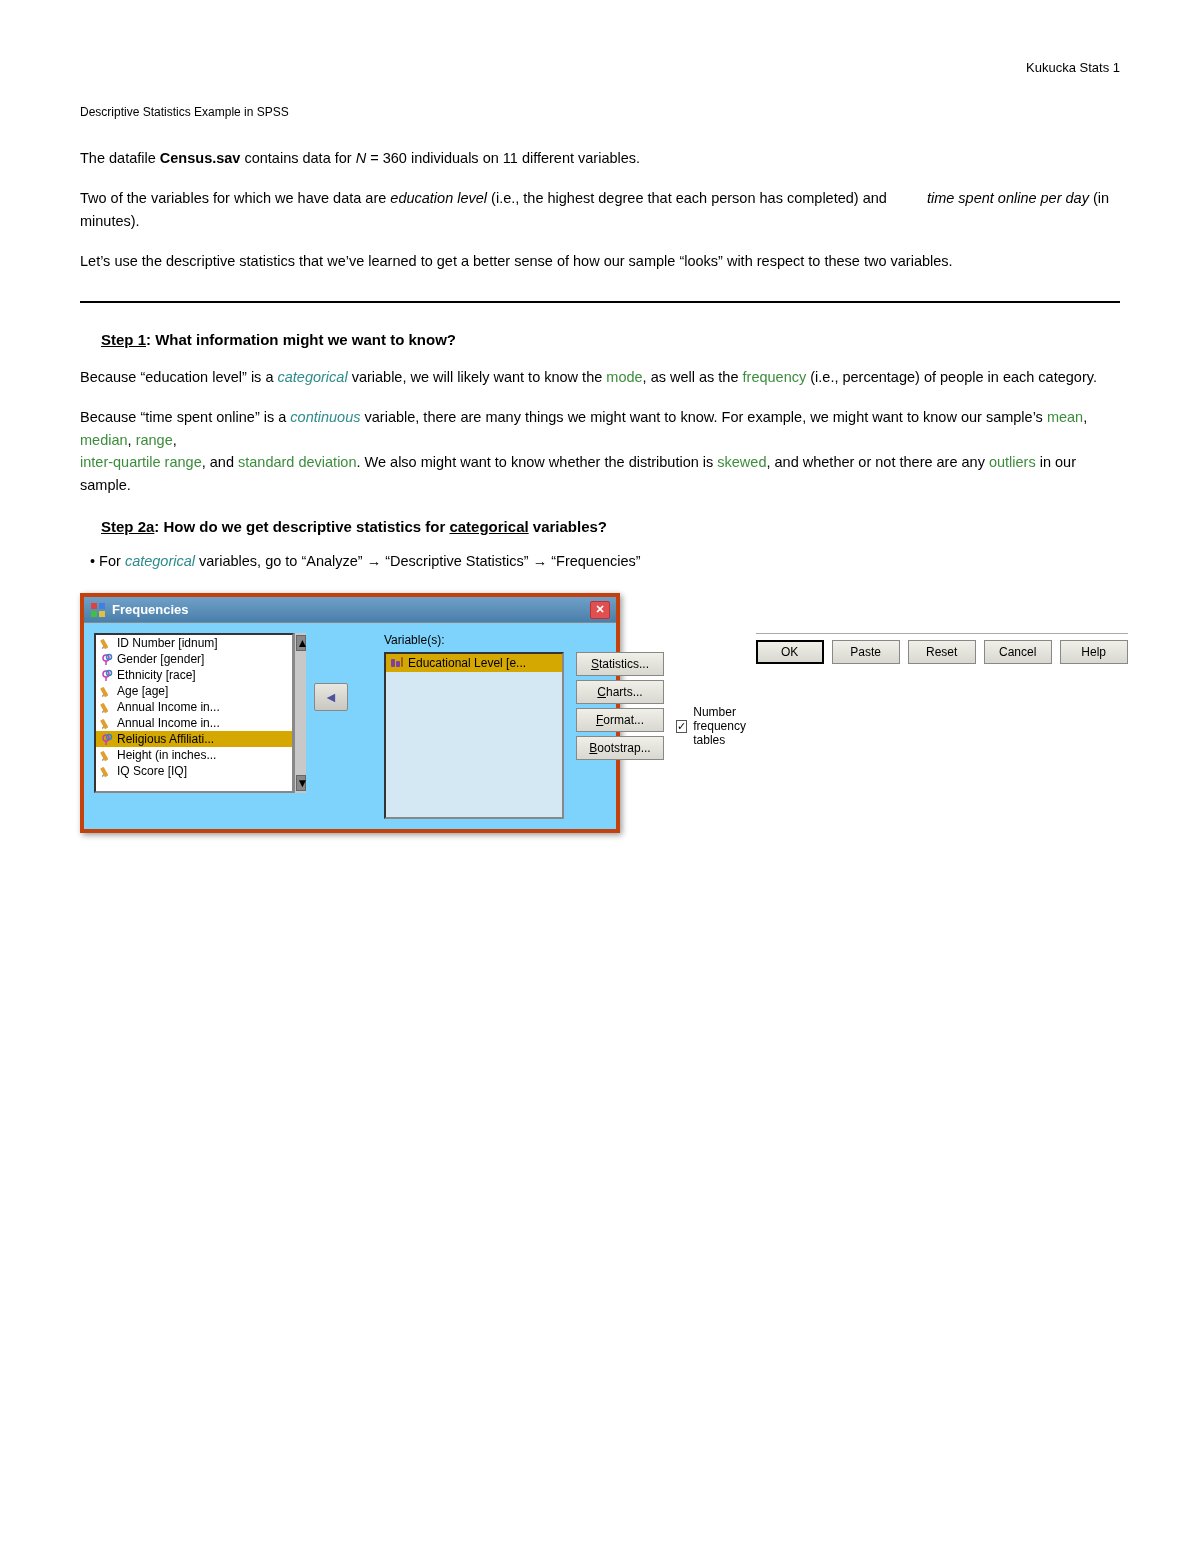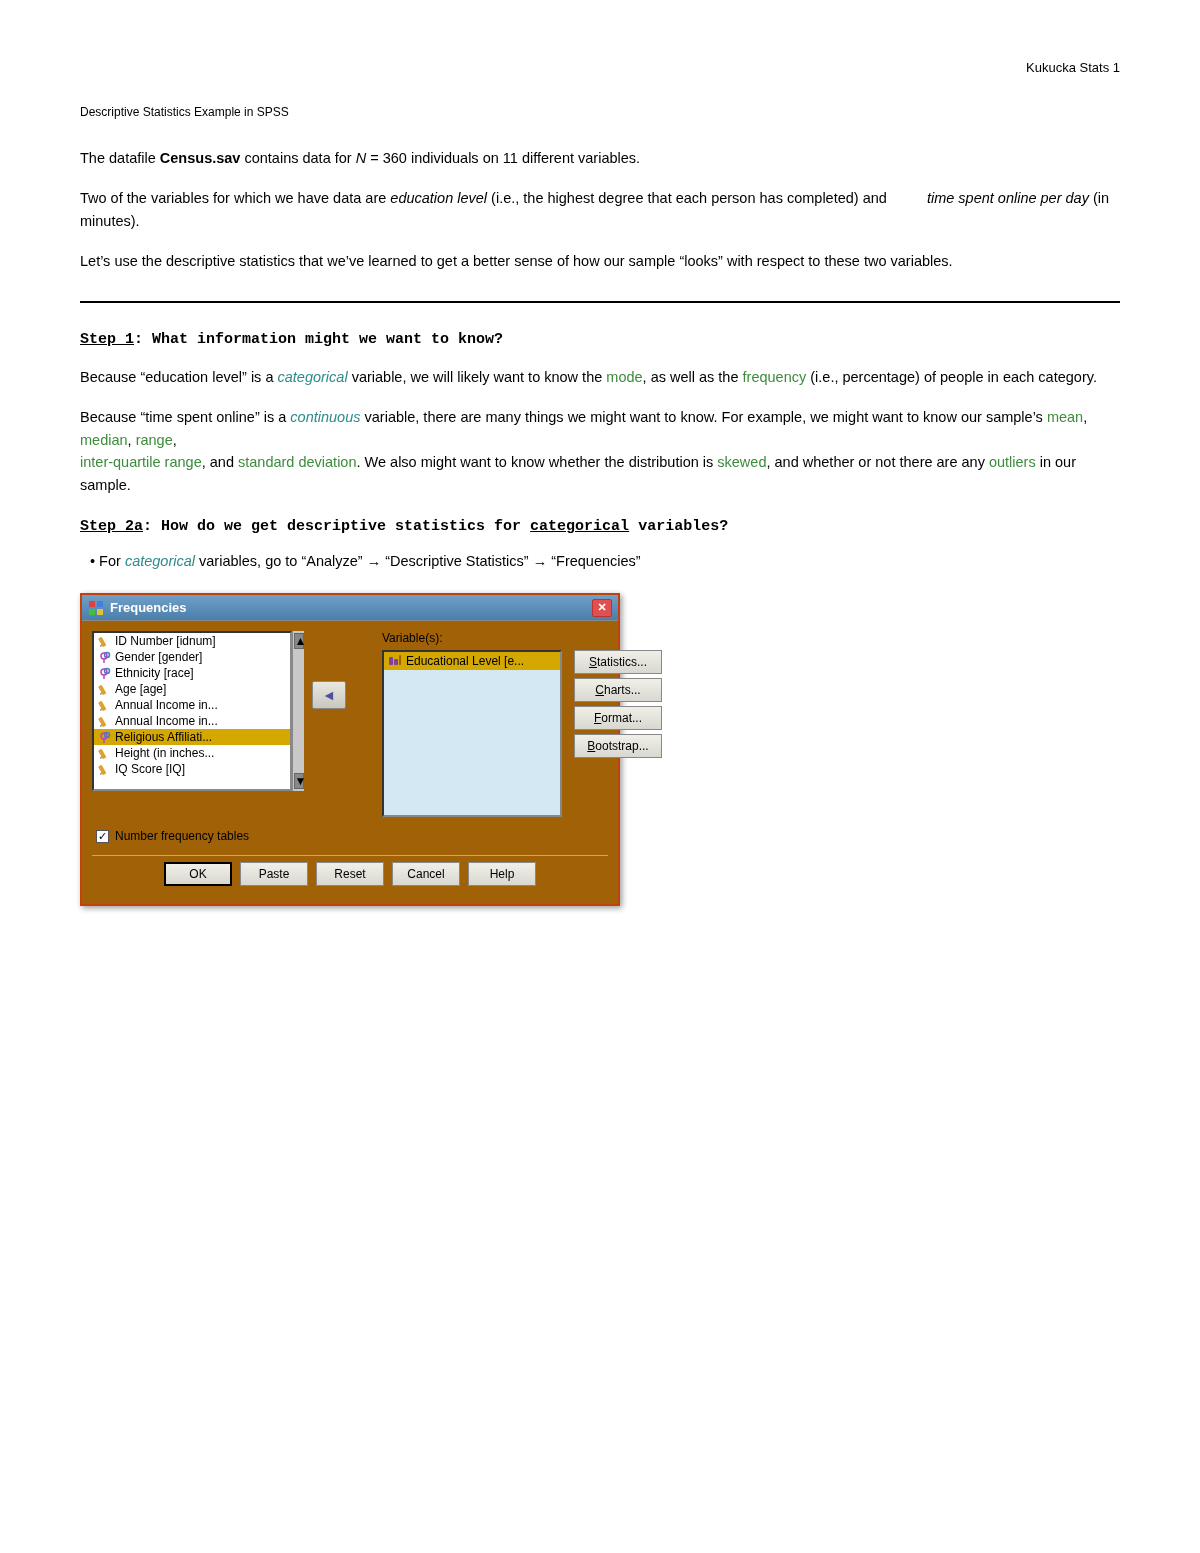--- a/index.html
+++ b/index.html
@@ -36,46 +36,47 @@
       color: #000;
     }
 
     hr.divider {
       border: none;
       border-top: 2px solid #000;
       margin: 28px 0 28px 0;
     }
 
     .step-heading {
-      font-family: Liberation Mono, monospace;
+      font-family: Liberation Sans, sans-serif;
       font-size: 15px;
       font-weight: bold;
       margin-bottom: 18px;
+      margin-left: 21px;
     }
 
     .step-heading .underline {
       text-decoration: underline;
     }
 
     .bullet-item {
       font-family: Arial, sans-serif;
       font-size: 14.5px;
       margin-bottom: 24px;
       margin-left: 10px;
     }
 
     
     .spss-window-wrapper {
       margin: 10px 0 10px 0;
     }
 
     .spss-window {
       width: 540px;
-      border: 2px solid #c2410c;
-      background: #a16207;
+      border: 4px solid #c2410c;
+      background: #7dd3fc;
       box-shadow: 2px 2px 6px rgba(0,0,0,0.4);
       font-family: Arial, sans-serif;
       font-size: 12px;
     }
 
     .spss-titlebar {
       background: linear-gradient(to bottom, #6fa0c8 0%, #4a7faa 100%);
       height: 26px;
       display: flex;
       align-items: center;
@@ -112,21 +113,21 @@
       display: flex;
       align-items: center;
       justify-content: center;
       cursor: pointer;
       font-weight: bold;
     }
 
     .spss-body {
       padding: 10px;
       display: flex;
-      flex-direction: column;
+      flex-direction: row;
       gap: 8px;
     }
 
     .spss-main-row {
       display: flex;
       gap: 8px;
       align-items: flex-start;
     }
 
     .spss-list-box {

